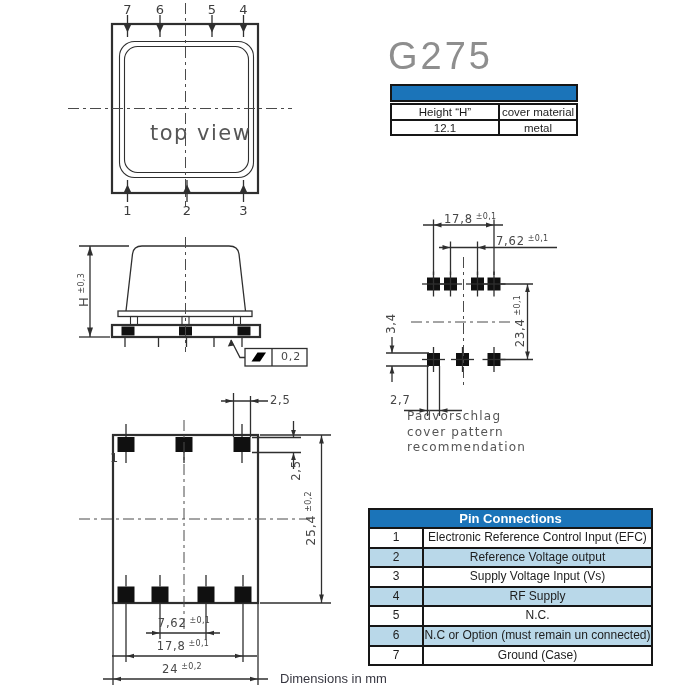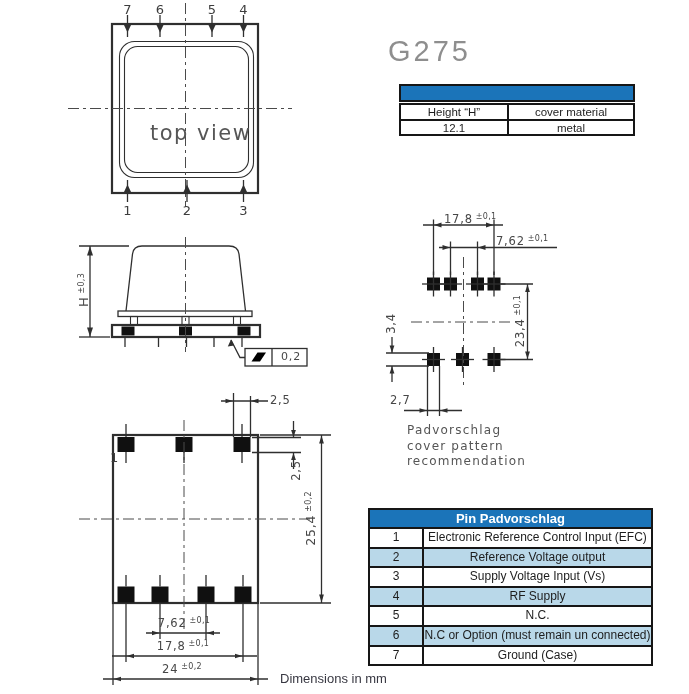--- a/index.html
+++ b/index.html
@@ -17,25 +17,25 @@
   .dim{position:absolute;font-family:"DejaVu Sans",sans-serif;font-size:11.5px;color:#474747;
        letter-spacing:0.8px;white-space:nowrap;}
   .tol{font-size:8px;position:relative;top:-4px;margin-left:3px;letter-spacing:0.3px;}
   .rot{transform:rotate(-90deg);text-align:center;}
   .pin-num{position:absolute;width:16px;text-align:center;font-family:"DejaVu Sans",sans-serif;
            font-size:13px;color:#3d3d3d;}
   .topview-label{position:absolute;font-family:"DejaVu Sans",sans-serif;font-size:21px;
                  color:#565656;letter-spacing:1.5px;margin-top:31px;}
   .caption{position:absolute;font-family:"DejaVu Sans",sans-serif;font-size:12px;color:#555555;
            letter-spacing:1.2px;line-height:15.5px;}
-  .g-title{position:absolute;font-size:29px;color:#8e8e8e;letter-spacing:3px;}
+  .g-title{position:absolute;font-size:38px;color:#8e8e8e;letter-spacing:3px;}
   .footer{position:absolute;font-size:13px;color:#383842;}
 
   
-  .spec-table{position:absolute;left:399px;top:84px;width:236px;}
+  .spec-table{position:absolute;left:390px;top:84px;width:188px;}
   .spec-band{height:14px;background:#1b74b9;border:2px solid #161616;}
   .spec-grid{display:grid;grid-template-columns:106px 1fr;border:2px solid #161616;margin-top:1px;}
   .spec-cell{height:13.5px;line-height:14px;font-size:11.5px;color:#1d1d1d;text-align:center;}
   .spec-cell.c2{border-left:2px solid #161616;}
   .spec-cell.r2{border-top:2px solid #161616;}
 
   
   .pin-table{position:absolute;left:368px;top:508px;width:285px;}
   .pin-head{height:17px;line-height:17px;background:#1b74b9;border:2px solid #161616;
             color:#ffffff;font-weight:bold;font-size:13px;text-align:center;}
@@ -284,21 +284,21 @@
     <span>17,8</span><span class="tol">±0,1</span>
   </div>
   <div class="dim" style="left:496px;top:234px">
     <span>7,62</span><span class="tol">±0,1</span>
   </div>
   <div class="dim rot" style="left:488px;top:314px;width:64px;height:14px">
     <span>23,4</span><span class="tol">±0,1</span>
   </div>
   <div class="dim rot" style="left:375px;top:317px;width:30px;height:13px">3,4</div>
   <div class="dim" style="left:390px;top:393px">2,7</div>
-  <div class="caption" style="left:407px;top:423px">
+  <div class="caption" style="left:407px;top:409px">
     <div>Padvorschlag</div>
     <div>cover pattern</div>
     <div>recommendation</div>
   </div>
 
   <div class="pin-num" style="left:110px;top:450px;text-align:left">1</div>
   <div class="dim" style="left:270px;top:393px">2,5</div>
   <div class="dim rot" style="left:281px;top:464px;width:28px;height:13px">2,5</div>
   <div class="dim rot" style="left:276px;top:511px;width:68px;height:15px;font-size:12.5px">
     <span>25,4</span><span class="tol">±0,2</span>
@@ -319,21 +319,21 @@
     <div class="spec-band"></div>
     <div class="spec-grid">
       <div class="spec-cell">Height “H”</div>
       <div class="spec-cell c2">cover material</div>
       <div class="spec-cell r2">12.1</div>
       <div class="spec-cell c2 r2">metal</div>
     </div>
   </div>
 
   <div class="pin-table">
-    <div class="pin-head">Pin Padvorschlag</div>
+    <div class="pin-head">Pin Connections</div>
     <div class="pin-grid">
       <div class="pin-row">
         <div class="pin-c1">1</div>
         <div class="pin-c2">Electronic Reference Control Input (EFC)</div>
       </div>
       <div class="pin-row alt">
         <div class="pin-c1">2</div>
         <div class="pin-c2">Reference Voltage output</div>
       </div>
       <div class="pin-row">

